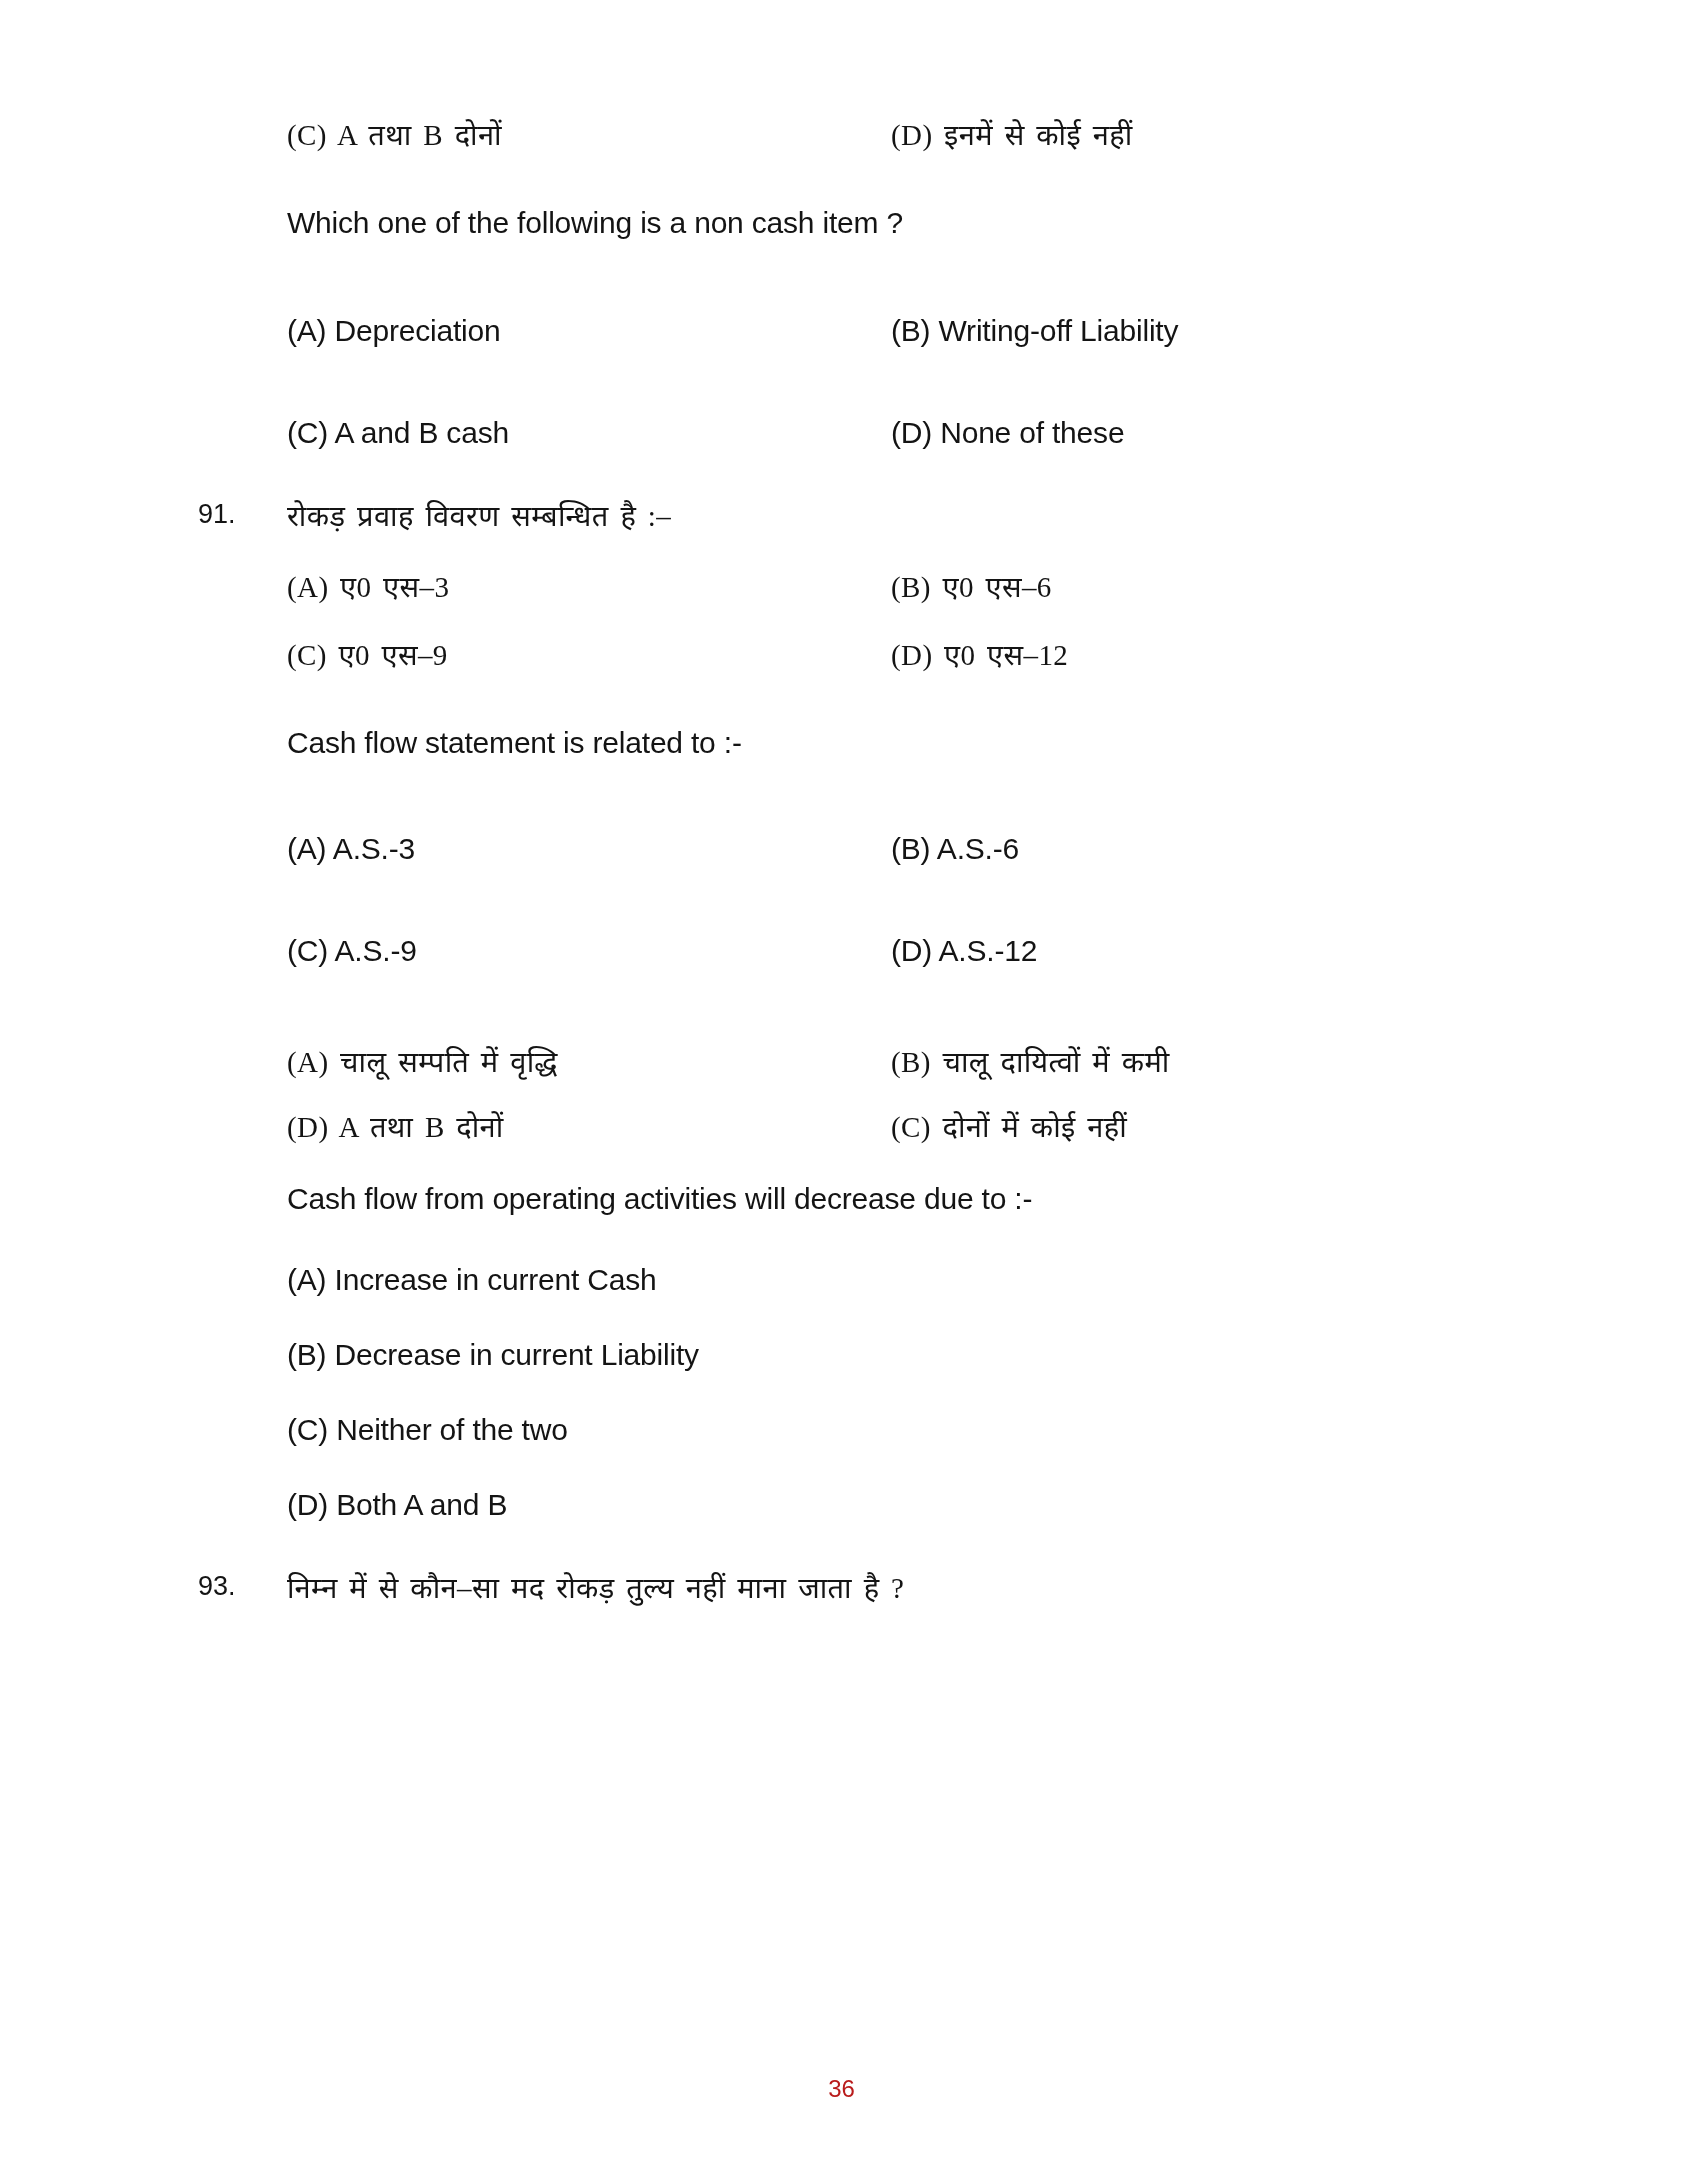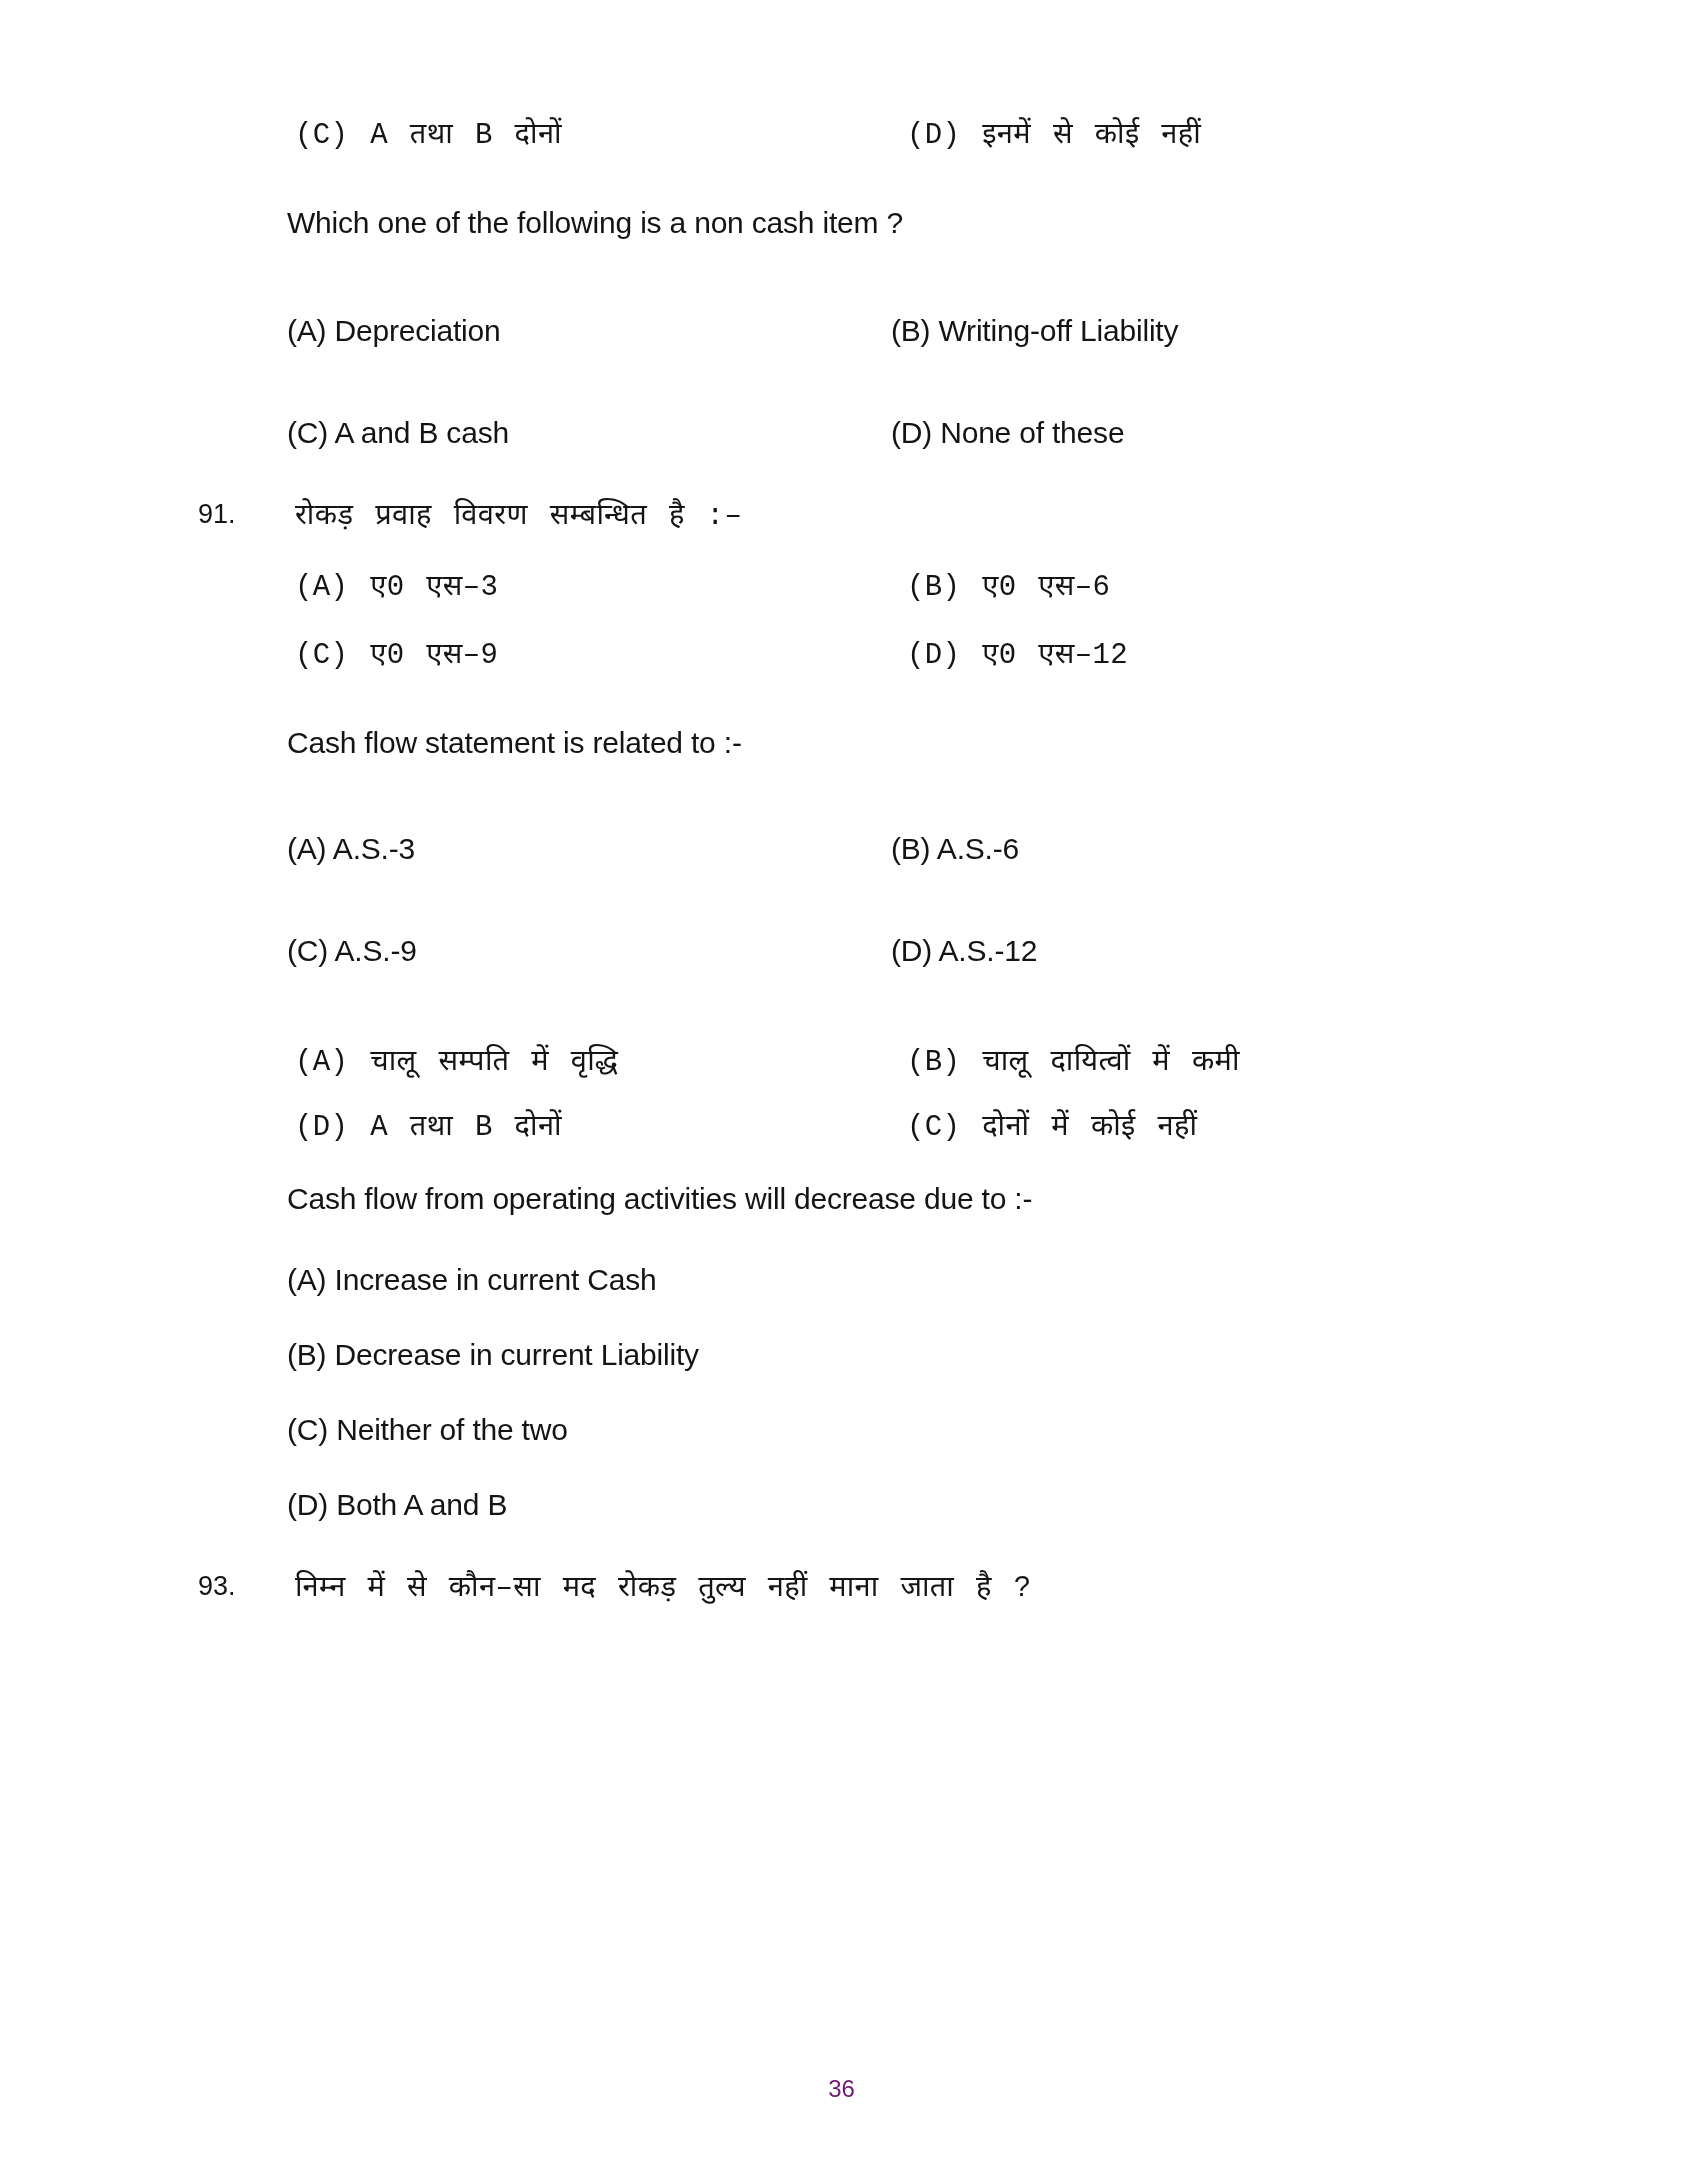--- a/index.html
+++ b/index.html
@@ -39,25 +39,24 @@
     box-sizing: border-box;
   }
 
   .qtext {
     flex: 1 1 auto;
     font-size: 30px;
     line-height: 1.3;
   }
 
   .hindi {
-    font-family: Liberation Mono, monospace;
+    font-family: Liberation Serif, serif;
     font-size: 29px;
     letter-spacing: 0.4px;
     word-spacing: 4px;
-    margin-left: 8px;
   }
 
   .english {
     font-family: "Liberation Sans", sans-serif;
     font-size: 30px;
     letter-spacing: -0.2px;
   }
 
   
   .opts2 {
@@ -90,21 +89,21 @@
   }
 
   .pagenum {
     position: absolute;
     left: 0;
     right: 0;
     bottom: 75px;
     text-align: center;
     font-size: 24px;
     font-family: "Liberation Sans", sans-serif;
-    color: #701a75;
+    color: #b91c1c;
   }
 </style>
 </head>
 <body>
 
 <div class="page">
 
   <div class="content">
 
     <div style="height:117px"></div>

